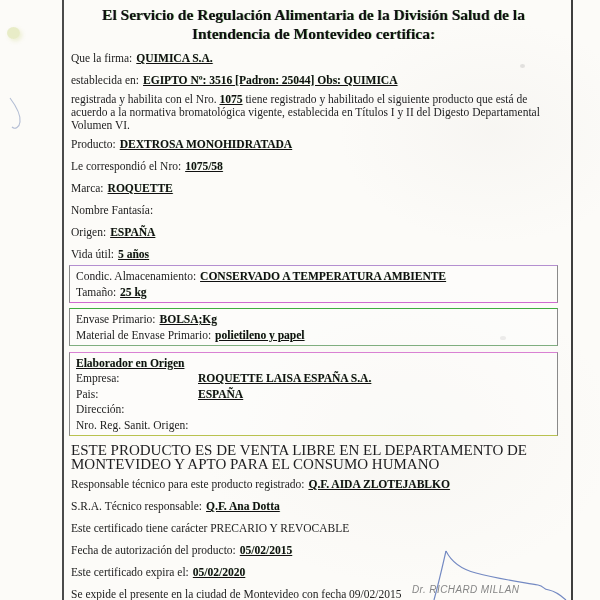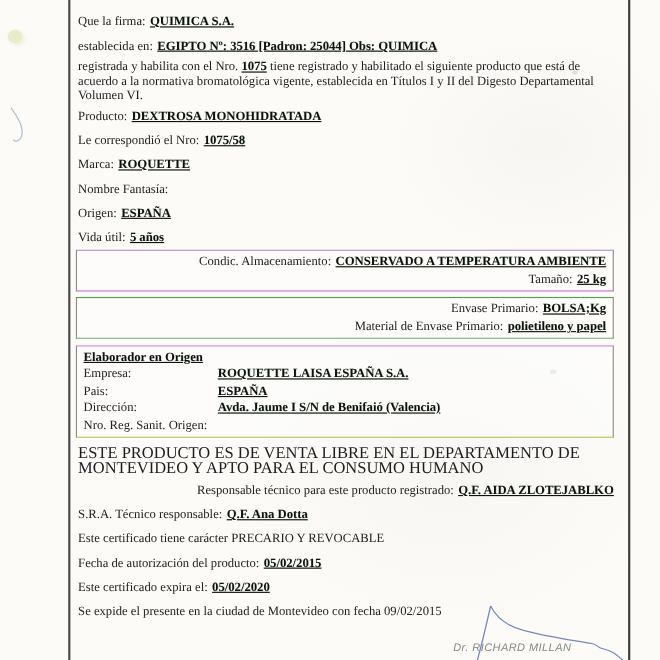--- a/index.html
+++ b/index.html
@@ -24,21 +24,21 @@
     text-shadow:0.7px 0 0 rgba(20,150,20,0.45), -0.7px 0 0 rgba(190,60,190,0.18);
   }
   .field { font-size:11.5px; line-height:13px; margin:9px 0 0 2px; }
   .lbl { color:#222; margin-right:4px; }
   .val, b { font-weight:bold; color:#101010; text-shadow:0.5px 0 0 rgba(30,140,30,0.25);text-decoration:underline; }
   .para { font-size:11.5px; line-height:13px; margin:6px 0 4px 2px; width:480px; }
   .box {
     margin-top:5px; padding:2px 6px; font-size:11.5px;
     border-style:solid; border-width:1px; background:rgba(255,255,255,0.35);
   }
-  .box-row { line-height:16px;text-align:right; }
+  .box-row { line-height:16px; }
   .box-storage   { margin-top:4px; border-color:#b48fd0 #8a8a8a #d06ad0 #8a8a8a; }
   .box-packaging { border-color:#3fae3f #8a8a8a #7fae7f #8a8a8a; }
   .box-origin    { margin-top:6px; border-color:#d981d3 #8a8a8a #b9c24f #8a8a8a; }
   .origin-row { display:grid; grid-template-columns:122px 1fr; line-height:15.5px; }
   .box-title { line-height:16px; }
   .caps { font-size:15px; line-height:14px; margin:7px 0 0 2px; width:485px; }
   .sig-name {
     position:absolute; left:412px; top:584px; font-family:"Liberation Sans", sans-serif;
     font-size:10px; letter-spacing:0.4px; color:#868686;font-style:italic;
   }
@@ -51,20 +51,24 @@
 <div class="page">
 
   <div class="edge edge-left"></div>
   <div class="edge edge-right"></div>
   <div class="smudge-topleft"></div>
   <div class="speck" style="left:520px; top:64px; width:5px; height:4px;"></div>
   <div class="speck" style="left:500px; top:336px; width:6px; height:4px;"></div>
 
   <div class="content">
 
+    <div class="title">
+      <div>El Servicio de Regulación Alimentaria de la División Salud de la</div>
+      <div>Intendencia de Montevideo certifica:</div>
+    </div>
 
     <div class="field">
       <span class="lbl">Que la firma:</span><span class="val">QUIMICA S.A.</span>
     </div>
 
     <div class="field">
       <span class="lbl">establecida en:</span><span class="val">EGIPTO Nº: 3516 [Padron: 25044] Obs: QUIMICA</span>
     </div>
 
     <p class="para"><span>registrada y habilita con el Nro. </span><span class="val">1075</span><span> tiene registrado y habilitado el siguiente producto que está de acuerdo a la normativa bromatológica vigente, establecida en Títulos I y II del Digesto Departamental Volumen VI.</span></p>
@@ -111,31 +115,30 @@
       <div class="origin-row">
         <span class="lbl">Empresa:</span>
           <span class="val">ROQUETTE LAISA ESPAÑA S.A.</span>
       </div>
       <div class="origin-row">
         <span class="lbl">Pais:</span>
           <span class="val">ESPAÑA</span>
       </div>
       <div class="origin-row">
         <span class="lbl">Dirección:</span>
-          <span class="val">Avda. Jaume I S/N de Benifaió (Valencia)</span>
       </div>
       <div class="origin-row">
         <span class="lbl">Nro. Reg. Sanit. Origen:</span>
           <span class="val"></span>
       </div>
     </div>
 
     <p class="caps">ESTE PRODUCTO ES DE VENTA LIBRE EN EL DEPARTAMENTO DE MONTEVIDEO Y APTO PARA EL CONSUMO HUMANO</p>
 
-    <div class="field" style="margin-top:7px;text-align:right;">
+    <div class="field" style="margin-top:7px;">
       <span class="lbl">Responsable técnico para este producto registrado:</span><span class="val">Q.F. AIDA ZLOTEJABLKO</span>
     </div>
     <div class="field">
       <span class="lbl">S.R.A. Técnico responsable:</span><span class="val">Q.F. Ana Dotta</span>
     </div>
     <div class="field">
       <span class="lbl">Este certificado tiene carácter PRECARIO Y REVOCABLE</span>
     </div>
     <div class="field">
       <span class="lbl">Fecha de autorización del producto:</span><span class="val">05/02/2015</span>

